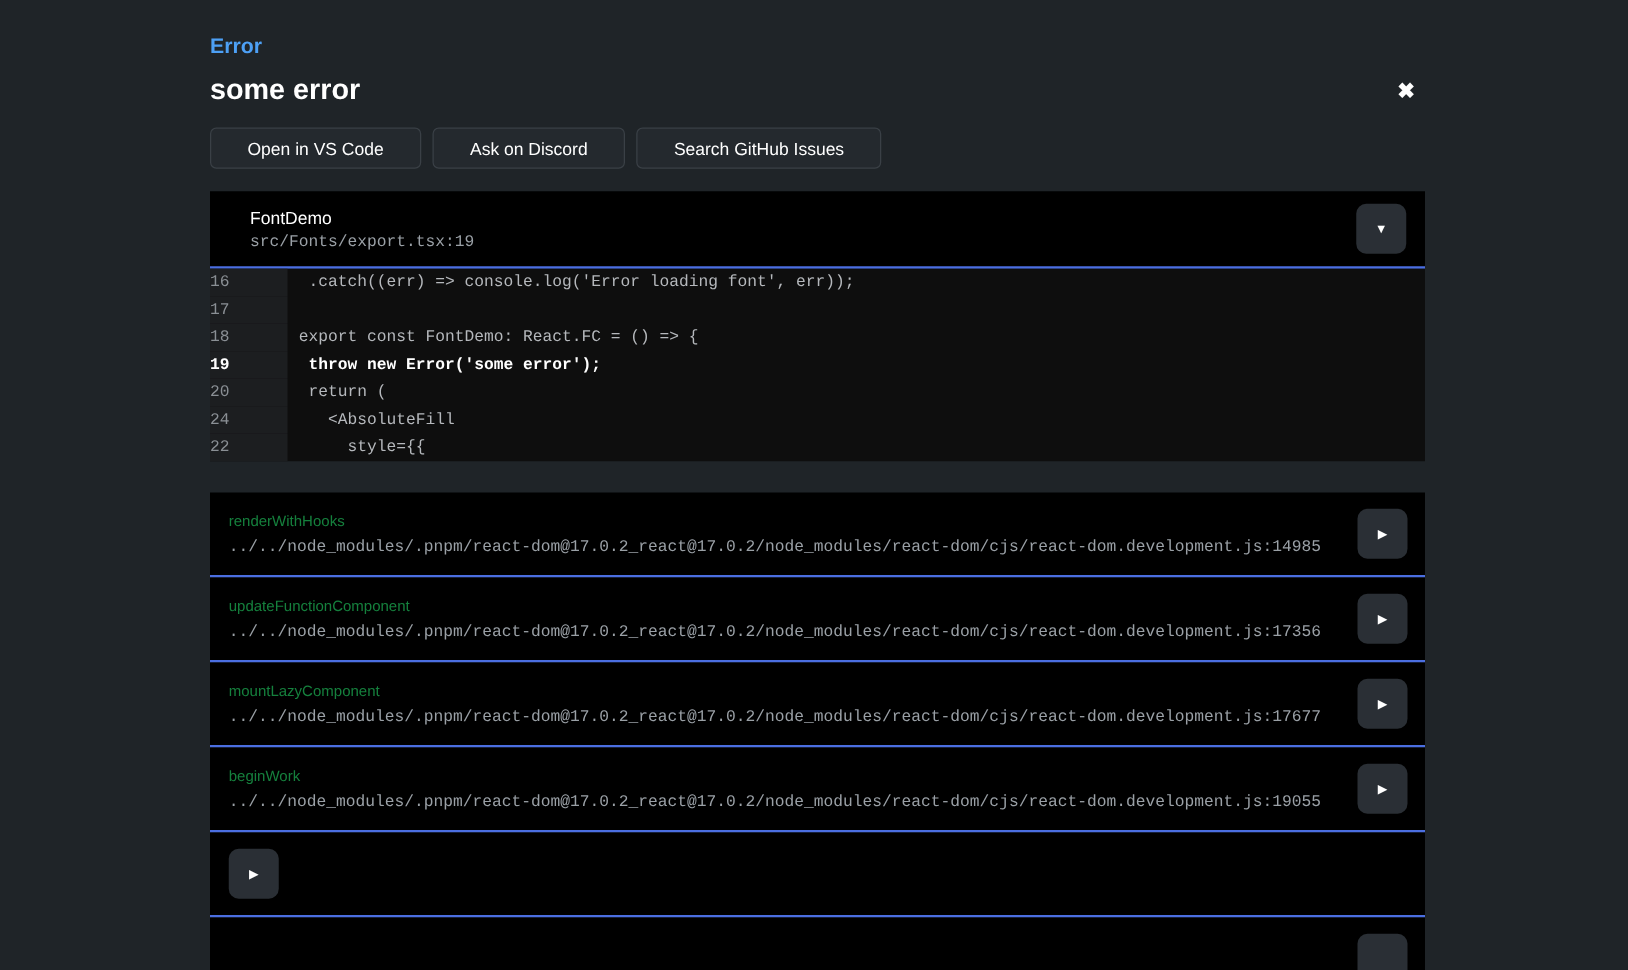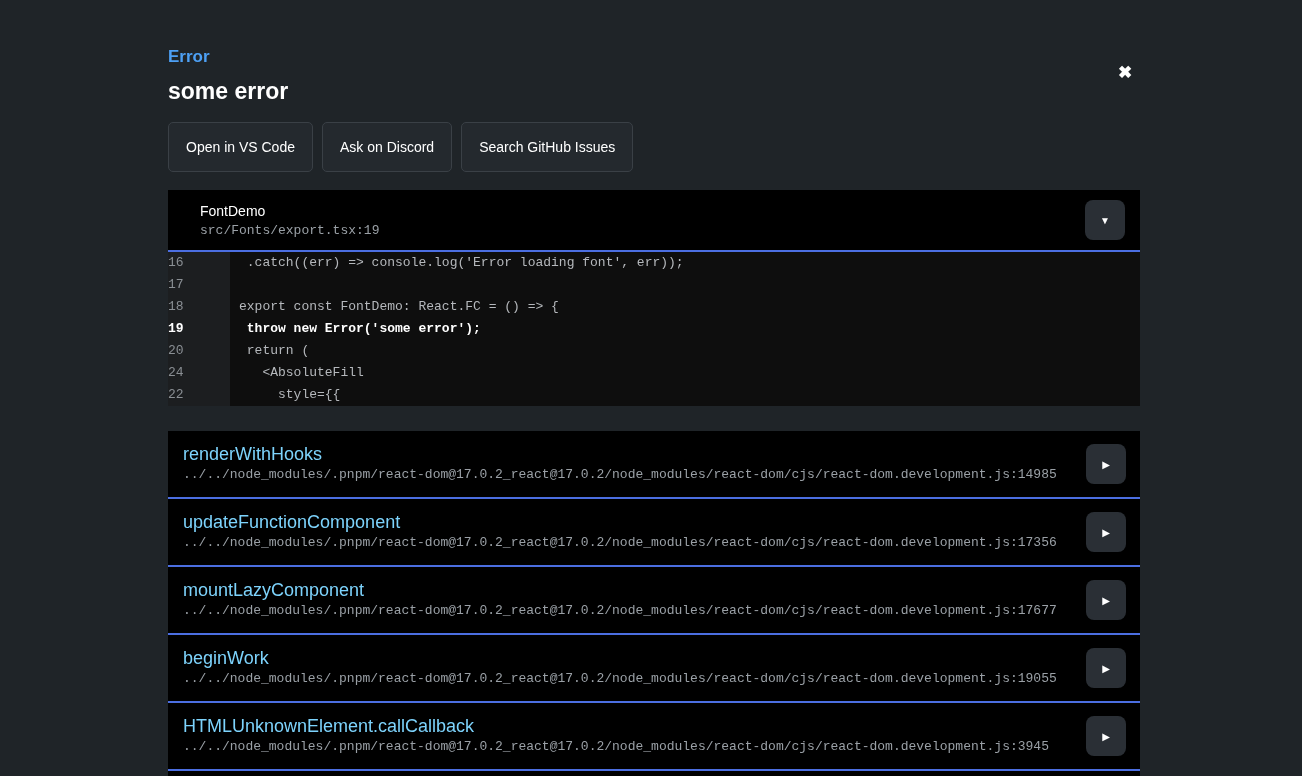--- a/index.html
+++ b/index.html
@@ -24,21 +24,21 @@
     overflow: hidden;
     position: relative;
     font-family: "Liberation Sans", sans-serif;
   }
   .content {
     position: absolute;
     left: 168px; top: 0;
     width: 972px;
   }
   .kicker {
-    margin-top: 48px;
+    margin-top: 28px;
     color: var(--accent-blue);
     font-size: 17px;
     font-weight: 700;
     line-height: 18px;
   }
   .error-title {
     margin-top: 12px;
     color: #ffffff;
     font-size: 23px;
     font-weight: 700;
@@ -55,22 +55,22 @@
     display: flex; align-items: center; justify-content: center;
     cursor: pointer;
     padding: 0;
   }
   .actions {
     margin-top: 18px;
     display: flex;
     gap: 9px;
   }
   .action-btn {
-    height: 50px;
-    padding: 0 17px;
+    height: 33px;
+    padding: 0 29px;
     background: var(--btn-bg);
     border: 1px solid var(--btn-border);
     border-radius: 5px;
     color: #ffffff;
     font-size: 14px;
     font-family: inherit;
     display: flex; align-items: center;
     cursor: pointer;
     white-space: nowrap;
   }
@@ -136,22 +136,22 @@
   .frame {
     background: var(--panel-bg);
     height: 68px;
     border-bottom: 2px solid var(--divider-blue);
     display: flex;
     align-items: center;
     justify-content: space-between;
     padding: 0 14px 0 15px;
   }
   .f-name {
-    color: #7dd3fc;
-    font-size: 18px;
+    color: #15803d;
+    font-size: 12px;
     line-height: 17px;
   }
   .f-path {
     margin-top: 4px;
     color: var(--muted-text);
     font-family: "Liberation Mono", monospace;
     font-size: 13px;
     line-height: 15px;
     white-space: nowrap;
   }
@@ -252,24 +252,20 @@
       <div>
         <div class="f-name">beginWork</div>
         <div class="f-path">../../node_modules/.pnpm/react-dom@17.0.2_react@17.0.2/node_modules/react-dom/cjs/react-dom.development.js:19055</div>
       </div>
       <button class="icon-btn">
         <span>▶</span>
       </button>
     </div>
 
     <div class="frame">
-      <div>
-        <div class="f-name">HTMLUnknownElement.callCallback</div>
-        <div class="f-path">../../node_modules/.pnpm/react-dom@17.0.2_react@17.0.2/node_modules/react-dom/cjs/react-dom.development.js:3945</div>
-      </div>
       <button class="icon-btn">
         <span>▶</span>
       </button>
     </div>
 
     <div class="frame">
       <div></div>
       <button class="icon-btn">
         
       </button>

